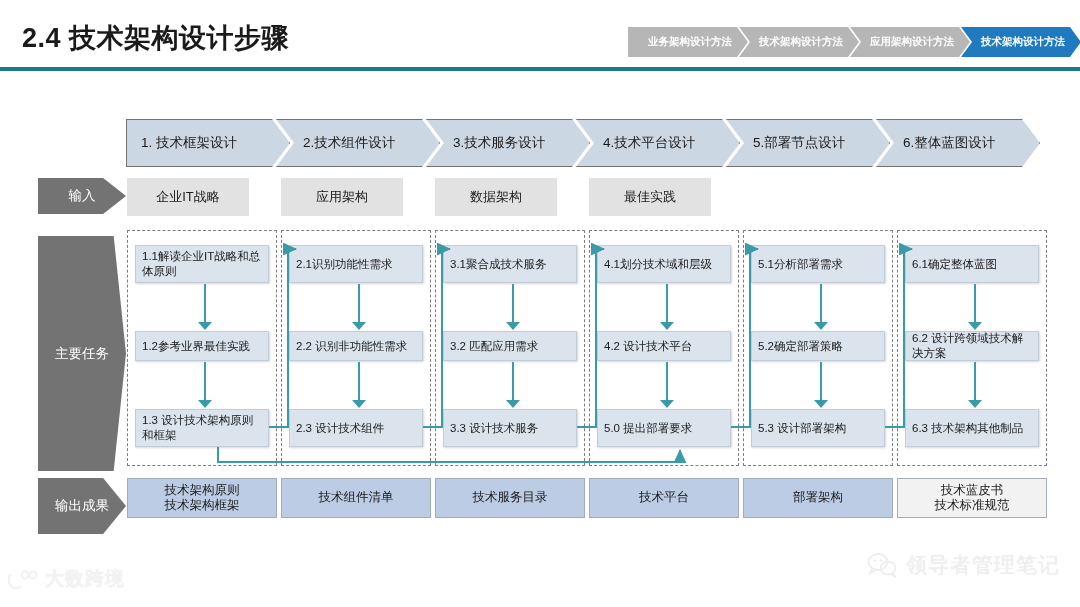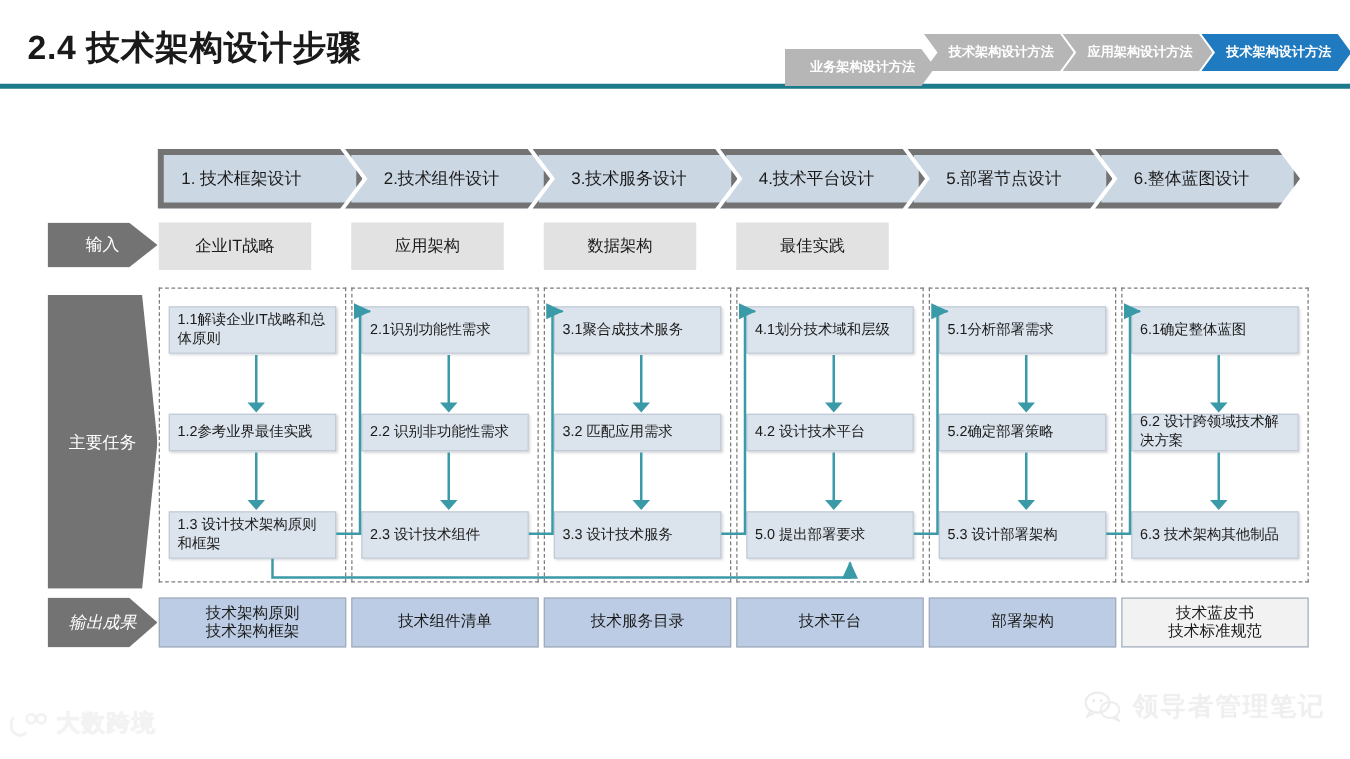--- a/index.html
+++ b/index.html
@@ -25,30 +25,29 @@
   }
   .crumb{
     position:relative;height:30px;display:flex;align-items:center;justify-content:center;
     font-size:10.5px;font-weight:bold;color:#ffffff;white-space:nowrap;
     padding:0 16px 0 20px;margin-right:-9px;
     background:#b6b6b6;
     clip-path:polygon(0 0, calc(100% - 11px) 0, 100% 50%, calc(100% - 11px) 100%, 0 100%, 11px 50%);
   }
   .crumb:first-child{
     clip-path:polygon(0 0, calc(100% - 11px) 0, 100% 50%, calc(100% - 11px) 100%, 0 100%);
-    margin-top:12px;
   }
   .crumb.active{background:#1f7ac0;z-index:3;}
 
   
   .proc-row{position:absolute;left:126px;top:119px;height:48px;display:flex;}
   .proc{
     position:relative;height:48px;width:164px;margin-right:-14px;
     display:flex;align-items:center;
-    background:#ccd7e4;border:5px solid #737373;
+    background:#ccd7e4;border:1px solid #737373;
     box-sizing:border-box;
     clip-path:polygon(0 0, calc(100% - 18px) 0, 100% 50%, calc(100% - 18px) 100%, 0 100%, 18px 50%);
     padding-left:26px;
   }
   .proc:first-child{
     clip-path:polygon(0 0, calc(100% - 18px) 0, 100% 50%, calc(100% - 18px) 100%, 0 100%);
     padding-left:14px;
   }
   .proc span{font-size:13.5px;color:#1a1a1a;white-space:nowrap;}
 
@@ -56,22 +55,22 @@
   .band{
     position:absolute;left:38px;
     background:#737373;color:#fff;
     display:flex;align-items:center;justify-content:center;
     font-size:13.5px;white-space:nowrap;
   }
   .band-input{top:178px;width:88px;height:36px;
     clip-path:polygon(0 0,74% 0,100% 50%,74% 100%,0 100%);}
   .band-tasks{top:236px;width:88px;height:235px;
     clip-path:polygon(0 0,86% 0,100% 50%,86% 100%,0 100%);}
-  .band-output{top:478px;width:88px;height:40px;
-    clip-path:polygon(0 0,74% 0,100% 50%,74% 100%,0 100%);font-style:italic;}
+  .band-output{top:478px;width:88px;height:56px;
+    clip-path:polygon(0 0,74% 0,100% 50%,74% 100%,0 100%);}
 
   
   .input-row{position:absolute;left:127px;top:178px;height:38px;display:flex;}
   .in-box{
     width:122px;height:38px;margin-right:32px;background:#e2e2e2;
     display:flex;align-items:center;justify-content:center;
     font-size:13px;color:#1a1a1a;white-space:nowrap;
   }
 
   

